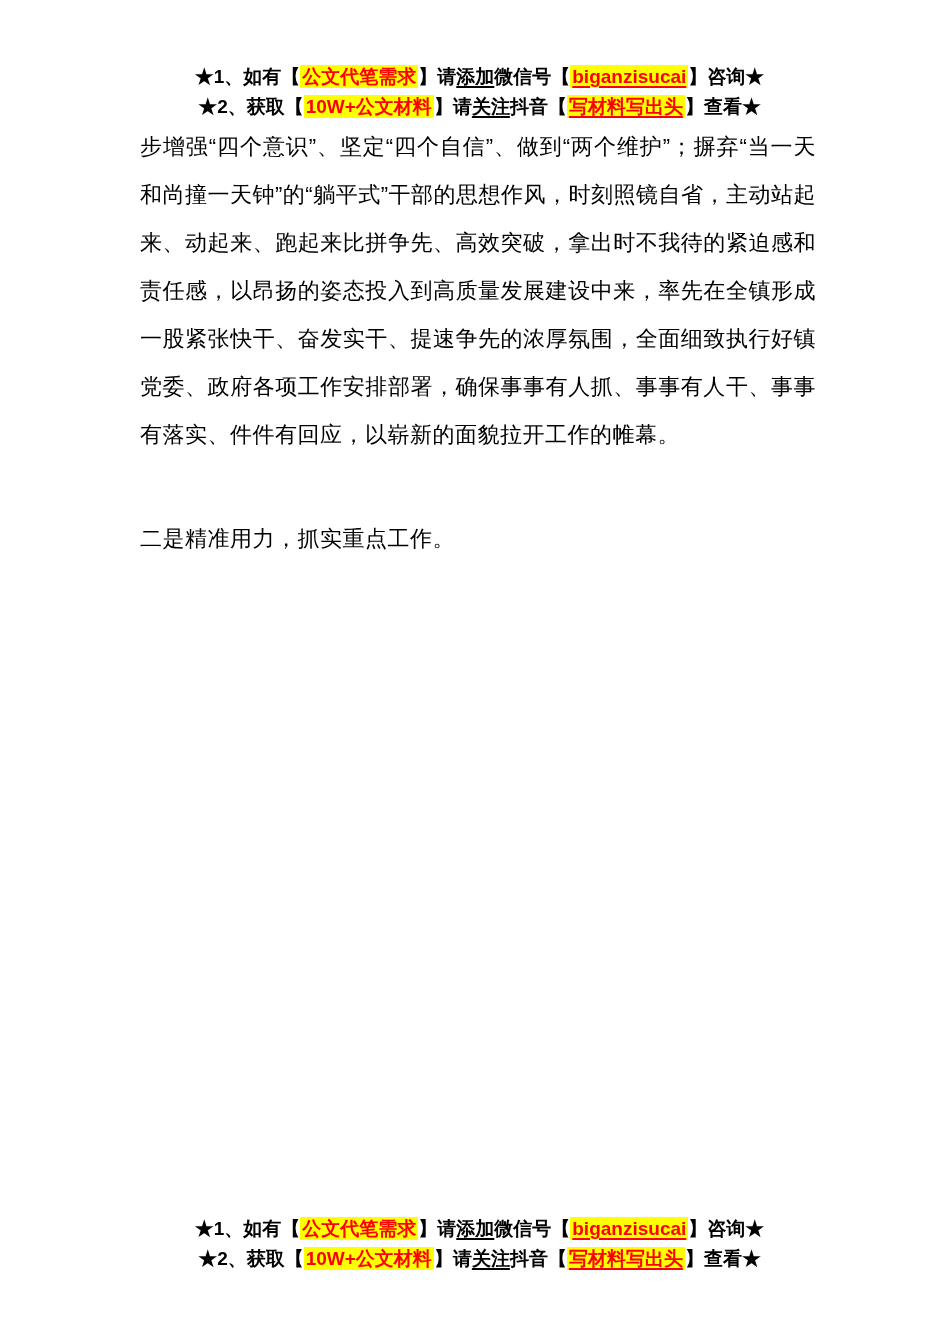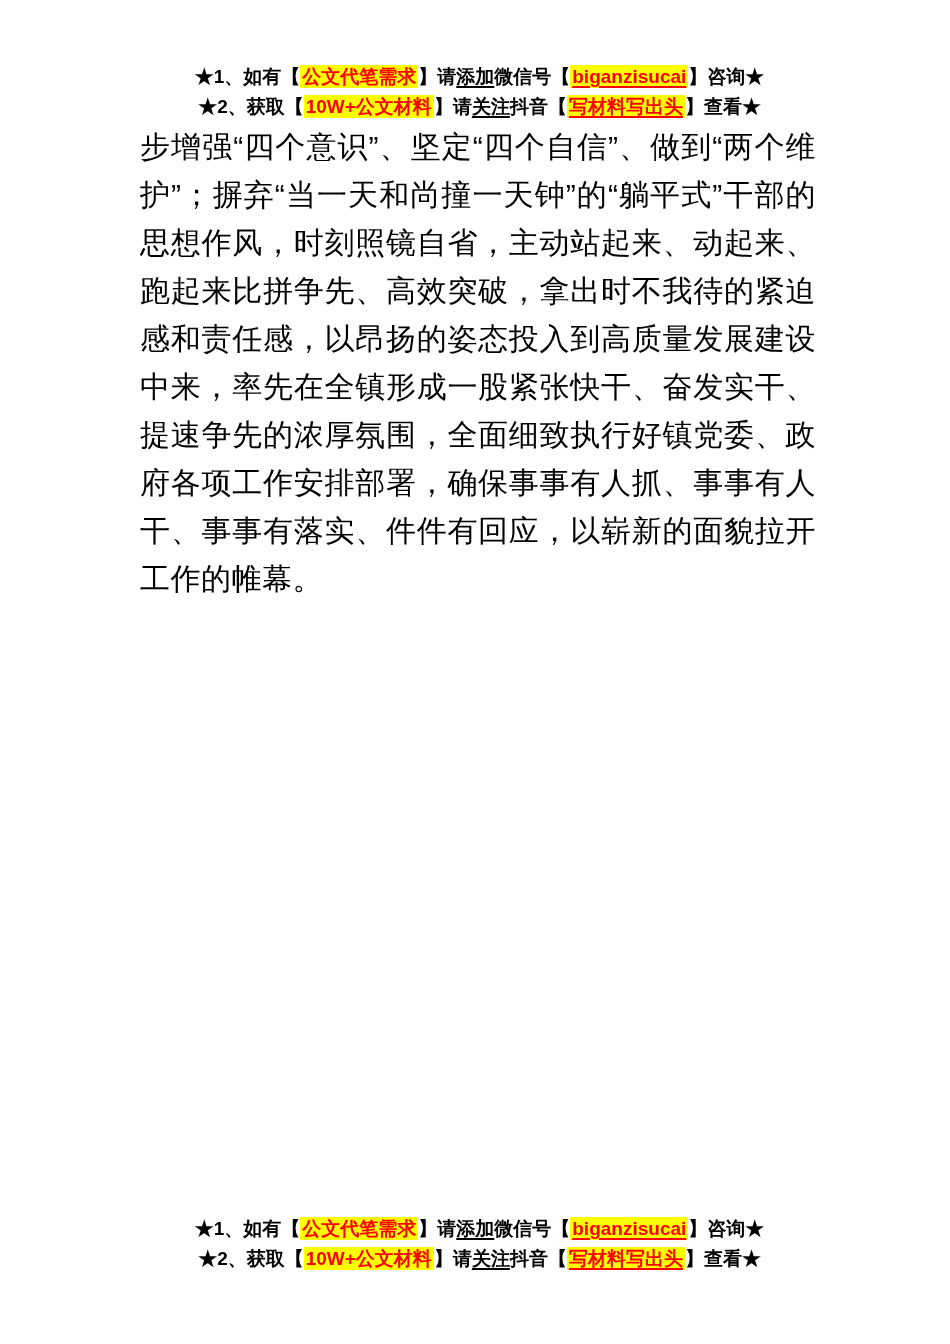--- a/index.html
+++ b/index.html
@@ -44,21 +44,21 @@
     text-decoration-thickness: 2px;
     text-underline-offset: 3px;
   }
   .seg.hl.ul { text-decoration-color: var(--red, #ff0000); }
   
   .doc-body {
     position: absolute;
     left: 140px;
     top: 123px;
     width: 676px;
-    font-size: 30px;
+    font-size: 22px;
     line-height: 48px;
     color: var(--ink, #000000);
     text-align: justify;
     text-justify: inter-ideograph;
     letter-spacing: 0.5px;
   }
   .doc-body p {
     margin: 0 0 56px 0;
   }
   .doc-body p:last-child { margin-bottom: 0; }
@@ -68,20 +68,21 @@
 
 <div class="page">
 
   <div class="promo top">
     <div class="promo-line"><span class="seg">★1、如有【</span><span class="seg hl">公文代笔需求</span><span class="seg">】请</span><span class="seg ul">添加</span><span class="seg">微信号【</span><span class="seg hl ul">biganzisucai</span><span class="seg">】咨询★</span></div>
     <div class="promo-line"><span class="seg">★2、获取【</span><span class="seg hl">10W+公文材料</span><span class="seg">】请</span><span class="seg ul">关注</span><span class="seg">抖音【</span><span class="seg hl ul">写材料写出头</span><span class="seg">】查看★</span></div>
   </div>
 
   <div class="doc-body">
     <p>步增强“四个意识”、坚定“四个自信”、做到“两个维护”；摒弃“当一天和尚撞一天钟”的“躺平式”干部的思想作风，时刻照镜自省，主动站起来、动起来、跑起来比拼争先、高效突破，拿出时不我待的紧迫感和责任感，以昂扬的姿态投入到高质量发展建设中来，率先在全镇形成一股紧张快干、奋发实干、提速争先的浓厚氛围，全面细致执行好镇党委、政府各项工作安排部署，确保事事有人抓、事事有人干、事事有落实、件件有回应，以崭新的面貌拉开工作的帷幕。</p>
+    <p class="heading">二是精准用力，抓实重点工作。</p>
   </div>
 
   <div class="promo bottom">
     <div class="promo-line"><span class="seg">★1、如有【</span><span class="seg hl">公文代笔需求</span><span class="seg">】请</span><span class="seg ul">添加</span><span class="seg">微信号【</span><span class="seg hl ul">biganzisucai</span><span class="seg">】咨询★</span></div>
     <div class="promo-line"><span class="seg">★2、获取【</span><span class="seg hl">10W+公文材料</span><span class="seg">】请</span><span class="seg ul">关注</span><span class="seg">抖音【</span><span class="seg hl ul">写材料写出头</span><span class="seg">】查看★</span></div>
   </div>
 
 </div>
 
 </body></html>

